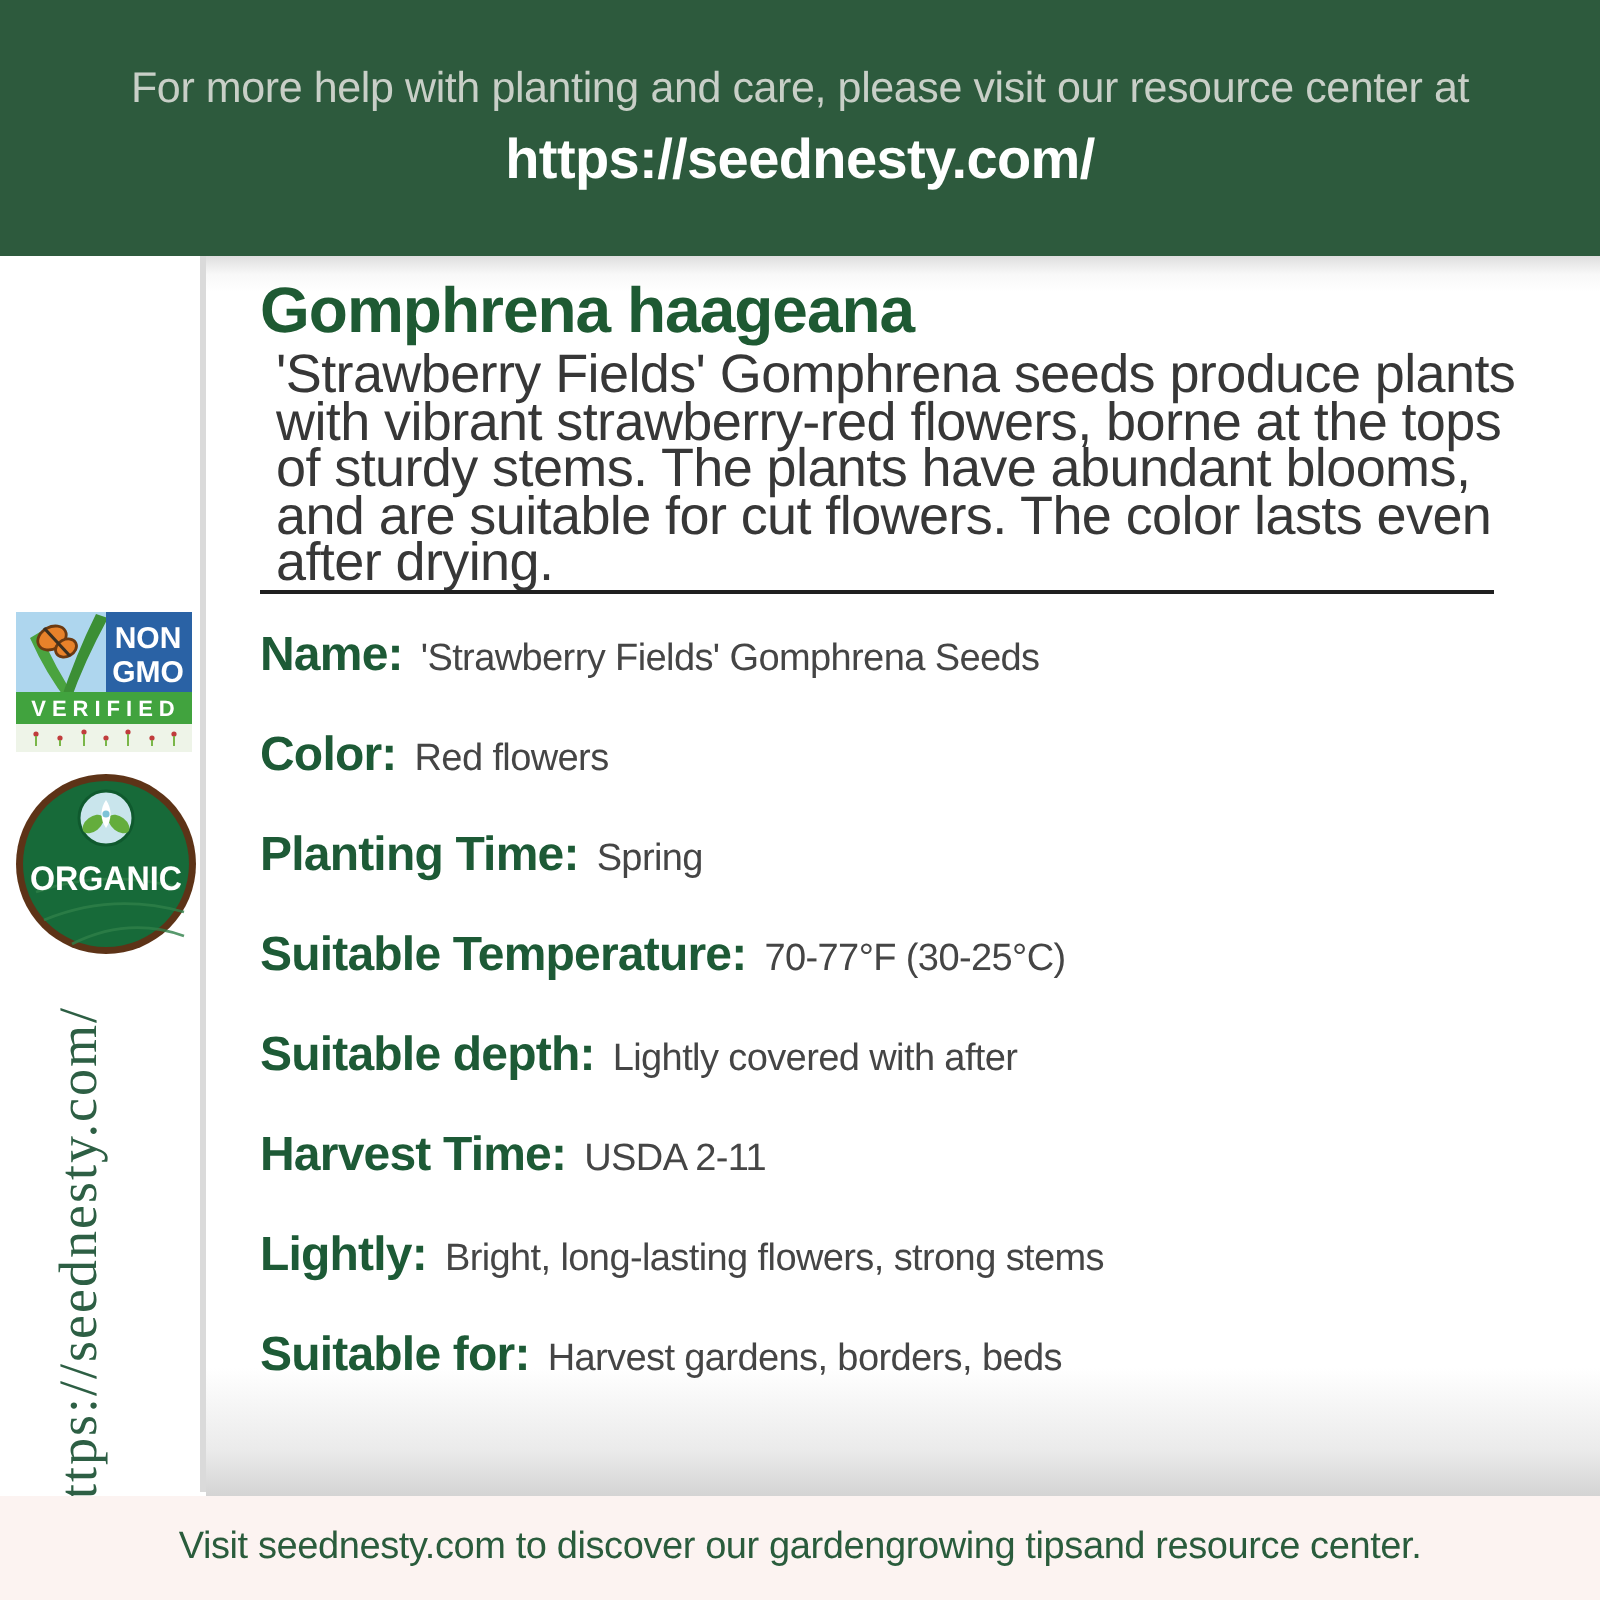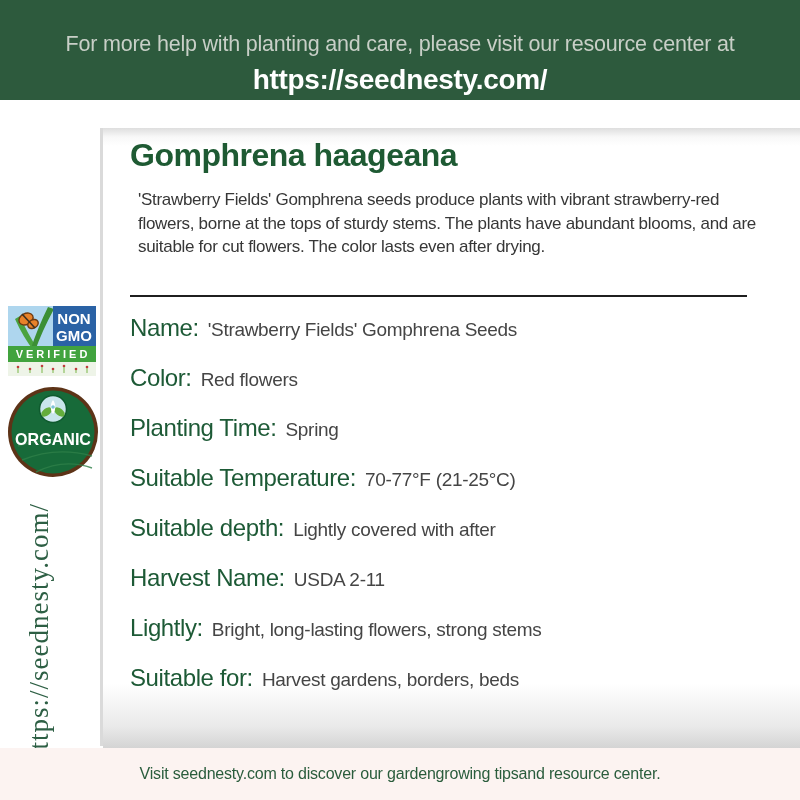--- a/index.html
+++ b/index.html
@@ -3,21 +3,21 @@
 <meta charset="utf-8">
 <style>
   html, body { margin: 0; padding: 0; background: #ffffff; }
   .stage {
     position: relative; width: 800px; height: 800px; overflow: hidden;
     font-family: "Liberation Sans", sans-serif; background: #ffffff;
   }
 
   
   .top-banner {
-    position: absolute; left: 0; top: 0; width: 800px; height: 100px;
+    position: absolute; left: 0; top: 0; width: 800px; height: 128px;
     background: #2d5a3d; text-align: center;
   }
   .top-banner-line1 {
     position: absolute; left: 0; right: 0; top: 32px;
     font-size: 21.5px; color: #c8cfc7; letter-spacing: -0.2px;
   }
   .top-banner-url {
     position: absolute; left: 0; right: 0; top: 64px;
     font-size: 28px; font-weight: bold; color: #ffffff; letter-spacing: -0.3px;
   }
@@ -46,36 +46,36 @@
   .main-area {
     position: absolute; left: 103px; top: 128px; width: 697px; height: 721px;
     background: linear-gradient(180deg, #dedede 0px, #f8f8f8 9px, #ffffff 18px,
                 #ffffff 556px, #eaeaea 598px, #d4d4d4 620px);
   }
   .page-title {
     position: absolute; left: 27px; top: 9px;
     font-size: 32px; font-weight: bold; color: #1e5a33; letter-spacing: -0.5px;
   }
   .description {
-    position: absolute; left: 35px; top: 60px; width: 620px;
-    font-size: 17px; line-height: 23.5px; color: #373737; letter-spacing: -0.3px;
+    position: absolute; left: 35px; top: 48px; width: 620px;
+    font-size: 27px; line-height: 23.5px; color: #373737; letter-spacing: -0.3px;
   }
   .rule { position: absolute; left: 27px; top: 167px; width: 617px; height: 2px; background: #1f1f1f; }
 
   .specs { position: absolute; left: 27px; top: 175px; width: 660px; }
   .spec-row { height: 50px; line-height: 50px; white-space: nowrap; }
-  .spec-label { font-size: 24px; font-weight: normal; color: #1d5a36; letter-spacing: -0.4px; margin-right: 9px; margin-top: 48px; }
+  .spec-label { font-size: 24px; font-weight: bold; color: #1d5a36; letter-spacing: -0.4px; margin-right: 9px; margin-top: 48px; }
   .spec-value { font-size: 19px; color: #454545; letter-spacing: -0.3px; }
 
   
   .bottom-banner {
     position: absolute; left: 0; top: 748px; width: 800px; height: 52px;
     background: #fcf3f1; display: flex; align-items: center; justify-content: center;
   }
-  .bottom-banner-text { font-size: 16px; color: #2a5c3c; letter-spacing: -0.2px; }
+  .bottom-banner-text { font-size: 19px; color: #2a5c3c; letter-spacing: -0.2px; }
 
   
   .ng-t { font-family: "Liberation Sans", sans-serif; font-weight: bold; font-size: 15px; fill: #ffffff; text-anchor: middle; }
   .ng-v { font-family: "Liberation Sans", sans-serif; font-weight: bold; font-size: 11px; fill: #ffffff; text-anchor: middle; letter-spacing: 3px; }
   .org-t { font-family: "Liberation Sans", sans-serif; font-weight: bold; font-size: 17px; fill: #ffffff; text-anchor: middle; }
 </style>
 </head>
 <body>
 
 <div class="stage">
@@ -158,27 +158,27 @@
       <div class="spec-row">
         <span class="spec-label">Name:</span><span class="spec-value">'Strawberry Fields' Gomphrena Seeds</span>
       </div>
       <div class="spec-row">
         <span class="spec-label">Color:</span><span class="spec-value">Red flowers</span>
       </div>
       <div class="spec-row">
         <span class="spec-label">Planting Time:</span><span class="spec-value">Spring</span>
       </div>
       <div class="spec-row">
-        <span class="spec-label">Suitable Temperature:</span><span class="spec-value">70-77°F (21-25°C)</span>
+        <span class="spec-label">Suitable Temperature:</span><span class="spec-value">70-77°F (30-25°C)</span>
       </div>
       <div class="spec-row">
         <span class="spec-label">Suitable depth:</span><span class="spec-value">Lightly covered with after</span>
       </div>
       <div class="spec-row">
-        <span class="spec-label">Harvest Name:</span><span class="spec-value">USDA 2-11</span>
+        <span class="spec-label">Harvest Time:</span><span class="spec-value">USDA 2-11</span>
       </div>
       <div class="spec-row">
         <span class="spec-label">Lightly:</span><span class="spec-value">Bright, long-lasting flowers, strong stems</span>
       </div>
       <div class="spec-row">
         <span class="spec-label">Suitable for:</span><span class="spec-value">Harvest gardens, borders, beds</span>
       </div>
     </div>
   </div>
 

